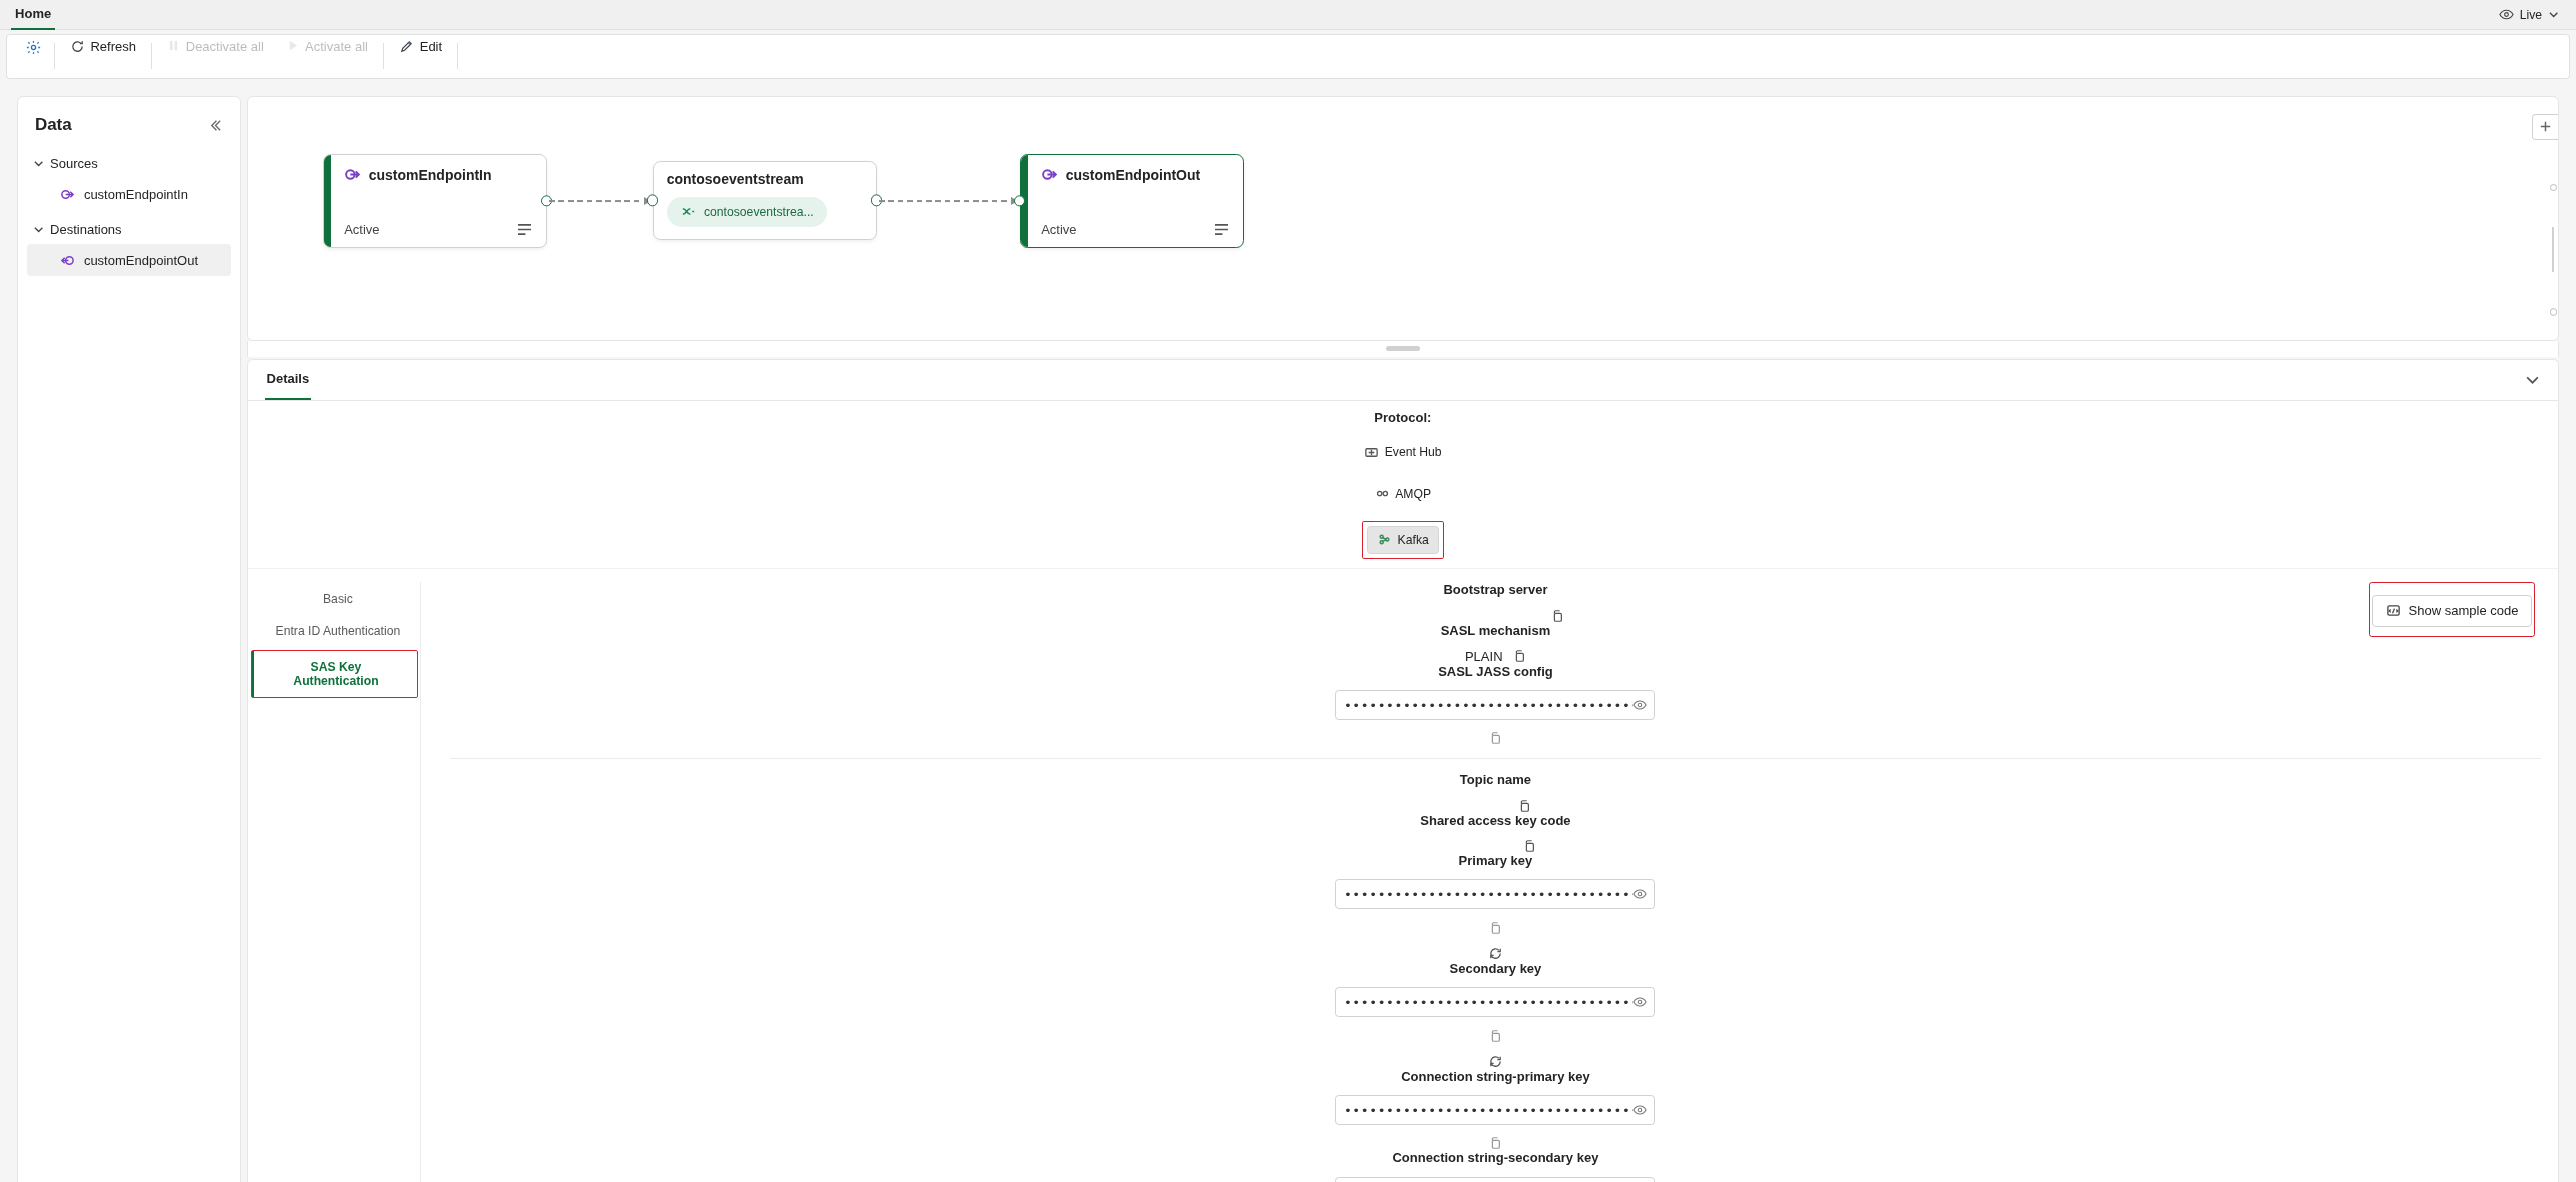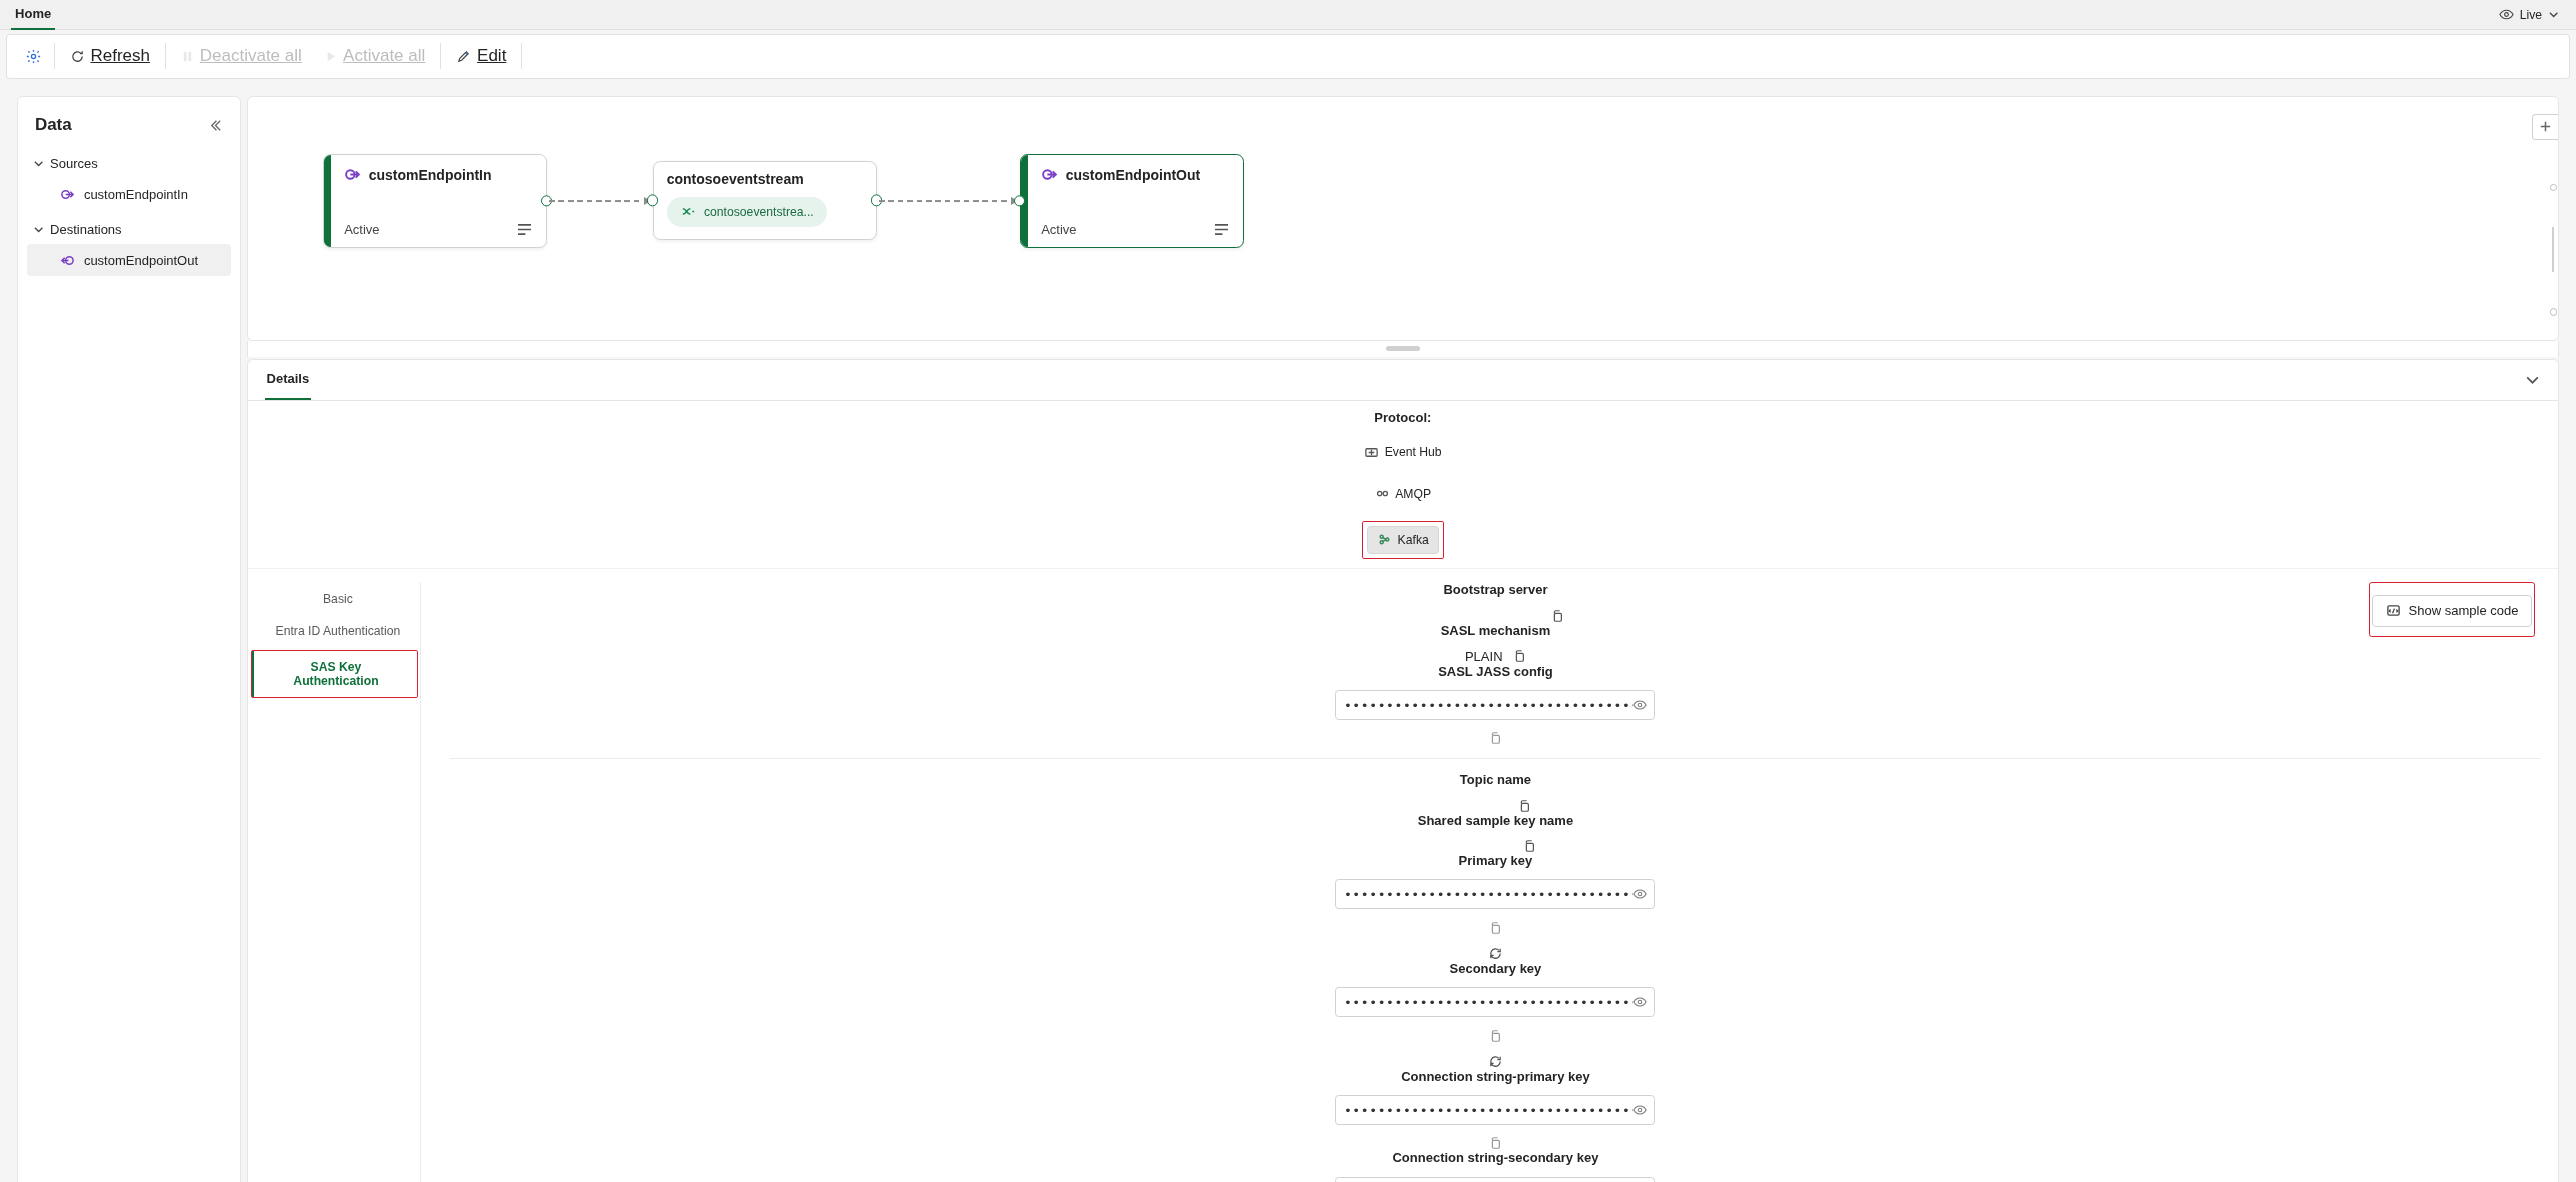--- a/index.html
+++ b/index.html
@@ -48,31 +48,29 @@
     border: 0.9px solid #e0e0e0;
     display: flex;
     align-items: center;
     padding: 0 11.3px;
     gap: 0;
     margin: 3.8px 5.7px 0 5.7px;
     border-radius: 3.8px;
   }
   .toolbar-btn {
     display: flex;
-    align-items: center;
     gap: 5.7px;
     height: 34px;
     padding: 0 11.3px;
-    font-size: 17px;
+    font-size: 13px;
     color: #242424;
     background: transparent;
     border: none;
     cursor: pointer;
     border-radius: 3.8px;
-    text-decoration: underline;
   }
   .toolbar-btn.disabled { color: #bdbdbd; cursor: default; }
   .toolbar-btn.disabled svg { opacity: 0.4; }
   .toolbar-sep {
     width: 0.9px;
     height: 26px;
     background: #e0e0e0;
     margin: 0 3.8px;
   }
   .toolbar-icon-only { padding: 0 7.5px; }
@@ -811,21 +809,21 @@
               <span class="copy-icon">
                 <svg width="14" height="14" viewBox="0 0 16 16" fill="none" stroke="#555" stroke-width="1.4">
                     <rect x="5" y="5" width="8" height="9" rx="1.5"></rect>
                     <path d="M5 5V3.5A1.5 1.5 0 0 1 6.5 2H11"></path>
                   </svg>
               </span>
             </span>
           </div>
 
           <div class="field-row">
-            <span class="field-label">Shared sample key name</span>
+            <span class="field-label">Shared access key code</span>
             <span class="field-val-offset" style="margin-left:57px;">
               <span></span>
               <span class="copy-icon">
                 <svg width="14" height="14" viewBox="0 0 16 16" fill="none" stroke="#555" stroke-width="1.4">
                     <rect x="5" y="5" width="8" height="9" rx="1.5"></rect>
                     <path d="M5 5V3.5A1.5 1.5 0 0 1 6.5 2H11"></path>
                   </svg>
               </span>
             </span>
           </div>

